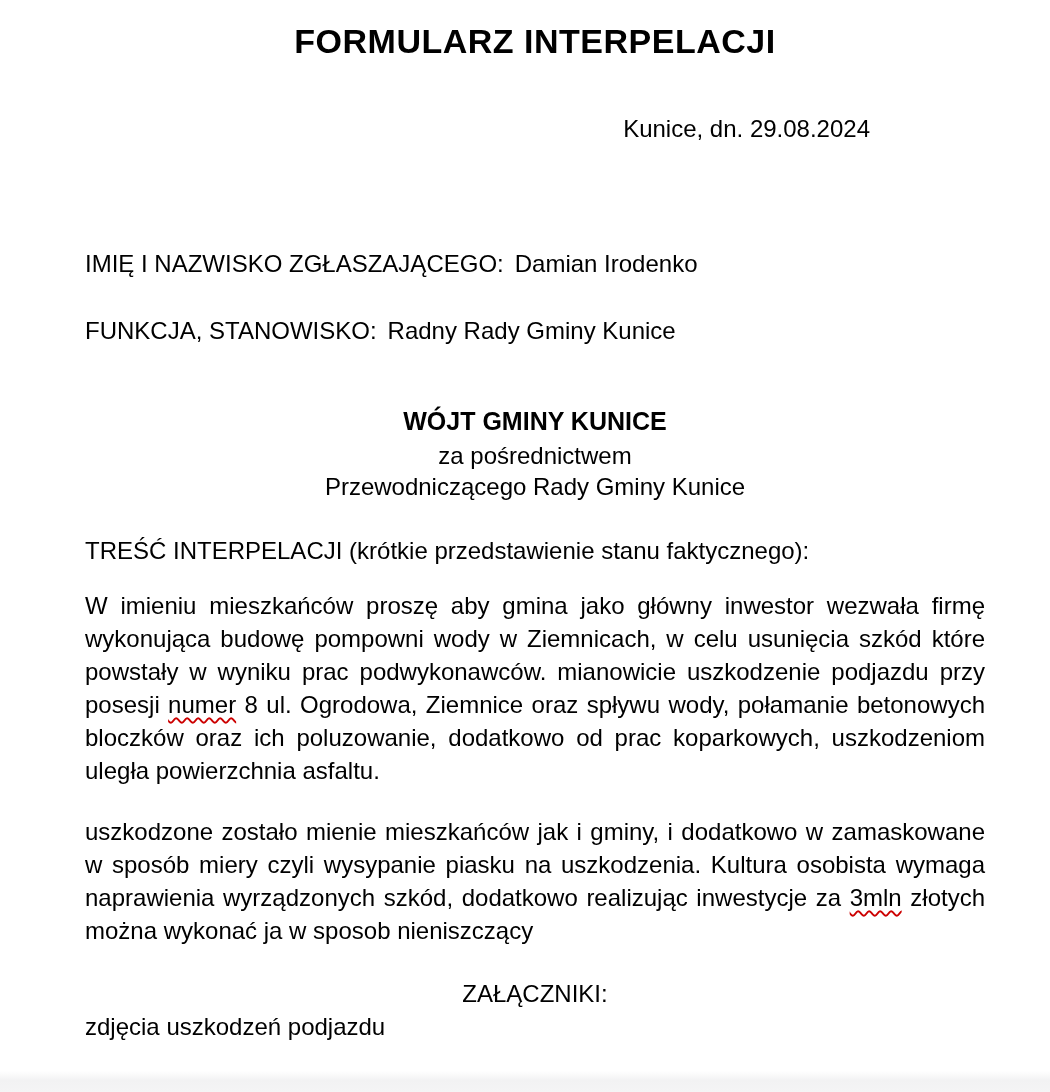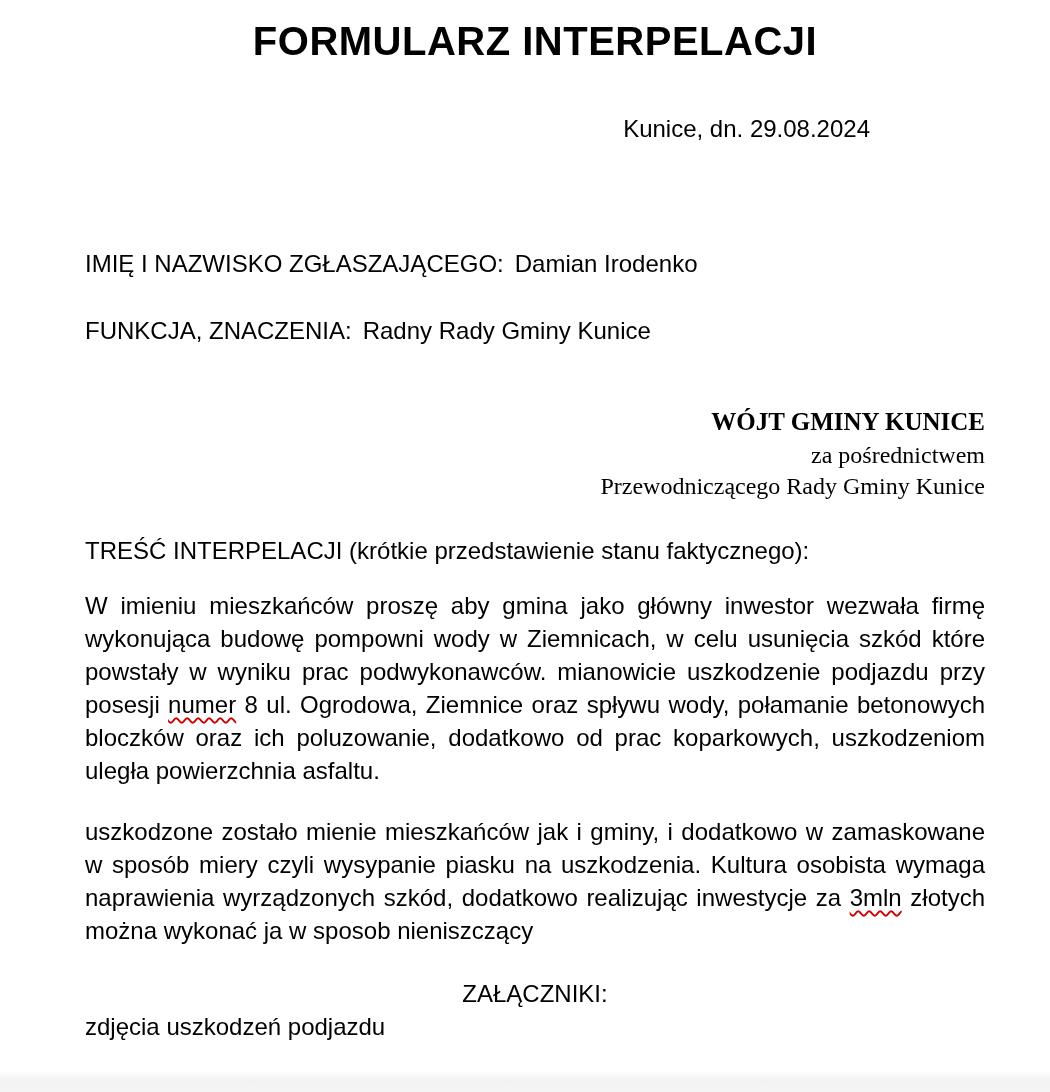--- a/index.html
+++ b/index.html
@@ -15,38 +15,37 @@
     box-sizing: border-box;
     padding: 20px 65px 0 85px;
     overflow: hidden;
     font-family: "Liberation Sans", "DejaVu Sans", sans-serif;
     font-size: 24px;
     line-height: 33px;
     color: #000000;
   }
   .doc-title {
     margin: 2px 0 12px 0;
-    font-size: 40px;
+    font-size: 34px;
     line-height: 38px;
     font-weight: bold;
     text-align: center;
     letter-spacing: 0.5px;
   }
   .date-line {
     margin: 52px 115px 0 0;
     text-align: right;
   }
   .name-line { margin-top: 102px; }
   .function-line { margin-top: 34px; }
   .field-value { margin-left: 11px; }
   .addressee {
     margin-top: 56px;
-    text-align: right;
+    text-align: center;
     line-height: 31px;
-    font-family: Liberation Serif, serif;
   }
   .addressee-main {
     font-weight: bold;
     font-size: 25px;
     line-height: 37px;
   }
   .section-heading-tresc { margin-top: 32px; }
   .body-paragraph {
     margin: 22px 0 0 0;
     text-align: justify;
@@ -78,21 +77,21 @@
 <body>
 
 <div class="page">
 
   <h1 class="doc-title">FORMULARZ INTERPELACJI</h1>
 
   <div class="date-line">Kunice, dn. 29.08.2024</div>
 
   <div class="name-line"><span>IMIĘ I NAZWISKO ZGŁASZAJĄCEGO:</span><span class="field-value">Damian Irodenko</span></div>
 
-  <div class="function-line"><span>FUNKCJA, ZNACZENIA:</span><span class="field-value">Radny Rady Gminy Kunice</span></div>
+  <div class="function-line"><span>FUNKCJA, STANOWISKO:</span><span class="field-value">Radny Rady Gminy Kunice</span></div>
 
   <div class="addressee">
     <div class="addressee-main">WÓJT GMINY KUNICE</div>
     <div>za pośrednictwem</div>
     <div>Przewodniczącego Rady Gminy Kunice</div>
   </div>
 
   <div class="section-heading-tresc">TREŚĆ INTERPELACJI (krótkie przedstawienie stanu faktycznego):</div>
 
   <p class="body-paragraph"><span>W imieniu mieszkańców proszę aby gmina jako główny inwestor wezwała firmę wykonująca budowę pompowni wody w Ziemnicach, w celu usunięcia szkód które powstały w wyniku prac podwykonawców. mianowicie uszkodzenie podjazdu przy posesji </span><span class="spellerror">numer</span><span> 8 ul. Ogrodowa, Ziemnice oraz spływu wody, połamanie betonowych bloczków oraz ich poluzowanie, dodatkowo od prac koparkowych, uszkodzeniom uległa powierzchnia asfaltu.</span></p>

